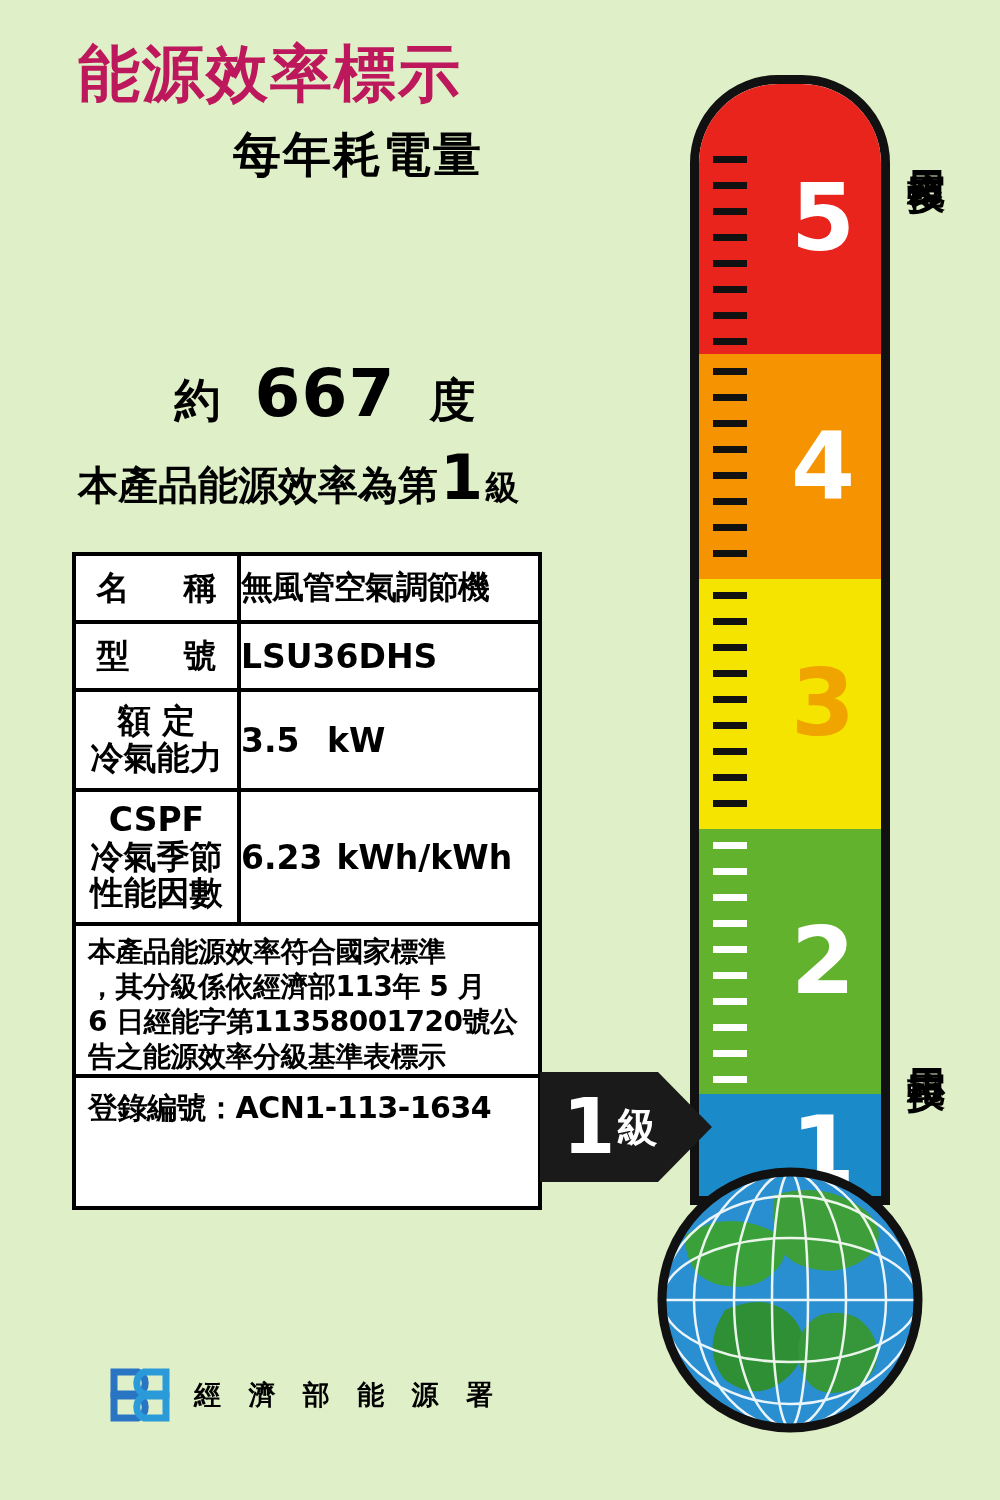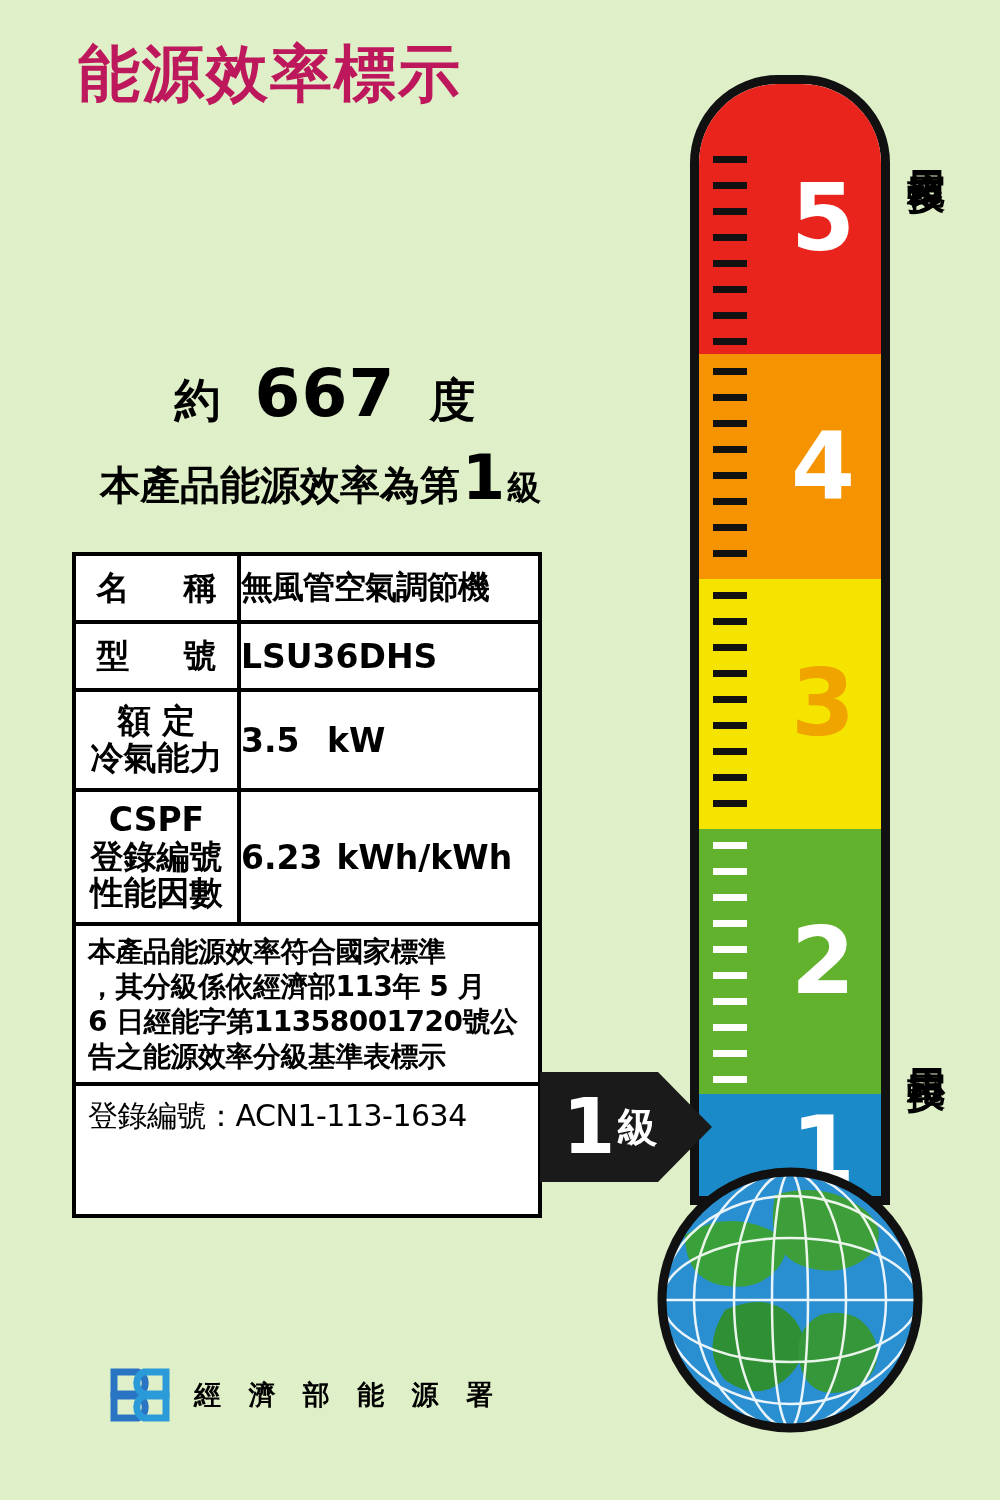--- a/index.html
+++ b/index.html
@@ -84,21 +84,20 @@
   }
 
   .grade-line {
     position: absolute;
     left: 78px;
     top: 450px;
     width: 490px;
     display: flex;
     align-items: baseline;
     white-space: nowrap;
-    margin-left: 22px;
   }
   .grade-line .gl-text {
     font-size: 40px;
     font-weight: bold;
     color: #000;
   }
   .grade-line .gl-num {
     font-size: 62px;
     font-weight: bold;
     color: #000;
@@ -159,40 +158,40 @@
     white-space: nowrap;
   }
   .spec-val .num { min-width: 72px; display: inline-block; }
   .spec-val .u { margin-left: 14px; }
   .spec-val.name-val {
     font-size: 32px;
     letter-spacing: -1px;
   }
 
   .note-row {
-    padding: 8px 8px 8px 12px;
+    padding: 8px 8px 0 12px;
     border-bottom: 4px solid #000;
   }
   .note-row p {
     margin: 0;
     font-size: 28px;
     line-height: 1.25;
     font-weight: bold;
     color: #000;
     white-space: nowrap;
     letter-spacing: -0.5px;
   }
   .reg-row {
     min-height: 110px;
     padding: 10px 8px 8px 12px;
     display: block;
   }
   .reg-row .reg-text {
     font-size: 30px;
-    font-weight: normal;
+    font-weight: bold;
     color: #000;
     white-space: nowrap;
     letter-spacing: -0.5px;
   }
 
   
   .footer {
     position: absolute;
     left: 108px;
     top: 1368px;
@@ -321,20 +320,21 @@
   .side-top { left: 905px; top: 140px; }
   .side-bottom { left: 905px; top: 1038px; }
 </style>
 </head>
 <body>
 
 <div class="label-root">
 
   <div class="title-block">
     <div class="title-line2">能源效率標示</div>
+    <div class="subtitle">每年耗電量</div>
   </div>
 
   <div class="consumption">
     <span class="approx">約</span>
     <span class="value">667</span>
     <span class="unit">度</span>
   </div>
 
   <div class="grade-line">
     <span class="gl-text">本產品能源效率為第</span>
@@ -371,21 +371,21 @@
       </div>
       <div class="spec-val">
         <span class="num">3.5</span>
         <span class="u">kW</span>
       </div>
     </div>
 
     <div class="spec-row" style="min-height:130px;">
       <div class="spec-key">
         <div class="kline">CSPF</div>
-        <div class="kline">登錄編號</div>
+        <div class="kline">冷氣季節</div>
         <div class="kline">性能因數</div>
       </div>
       <div class="spec-val">
         <span class="num">6.23</span>
         <span class="u">kWh/kWh</span>
       </div>
     </div>
 
     <div class="note-row">
       <p>本產品能源效率符合國家標準</p>

